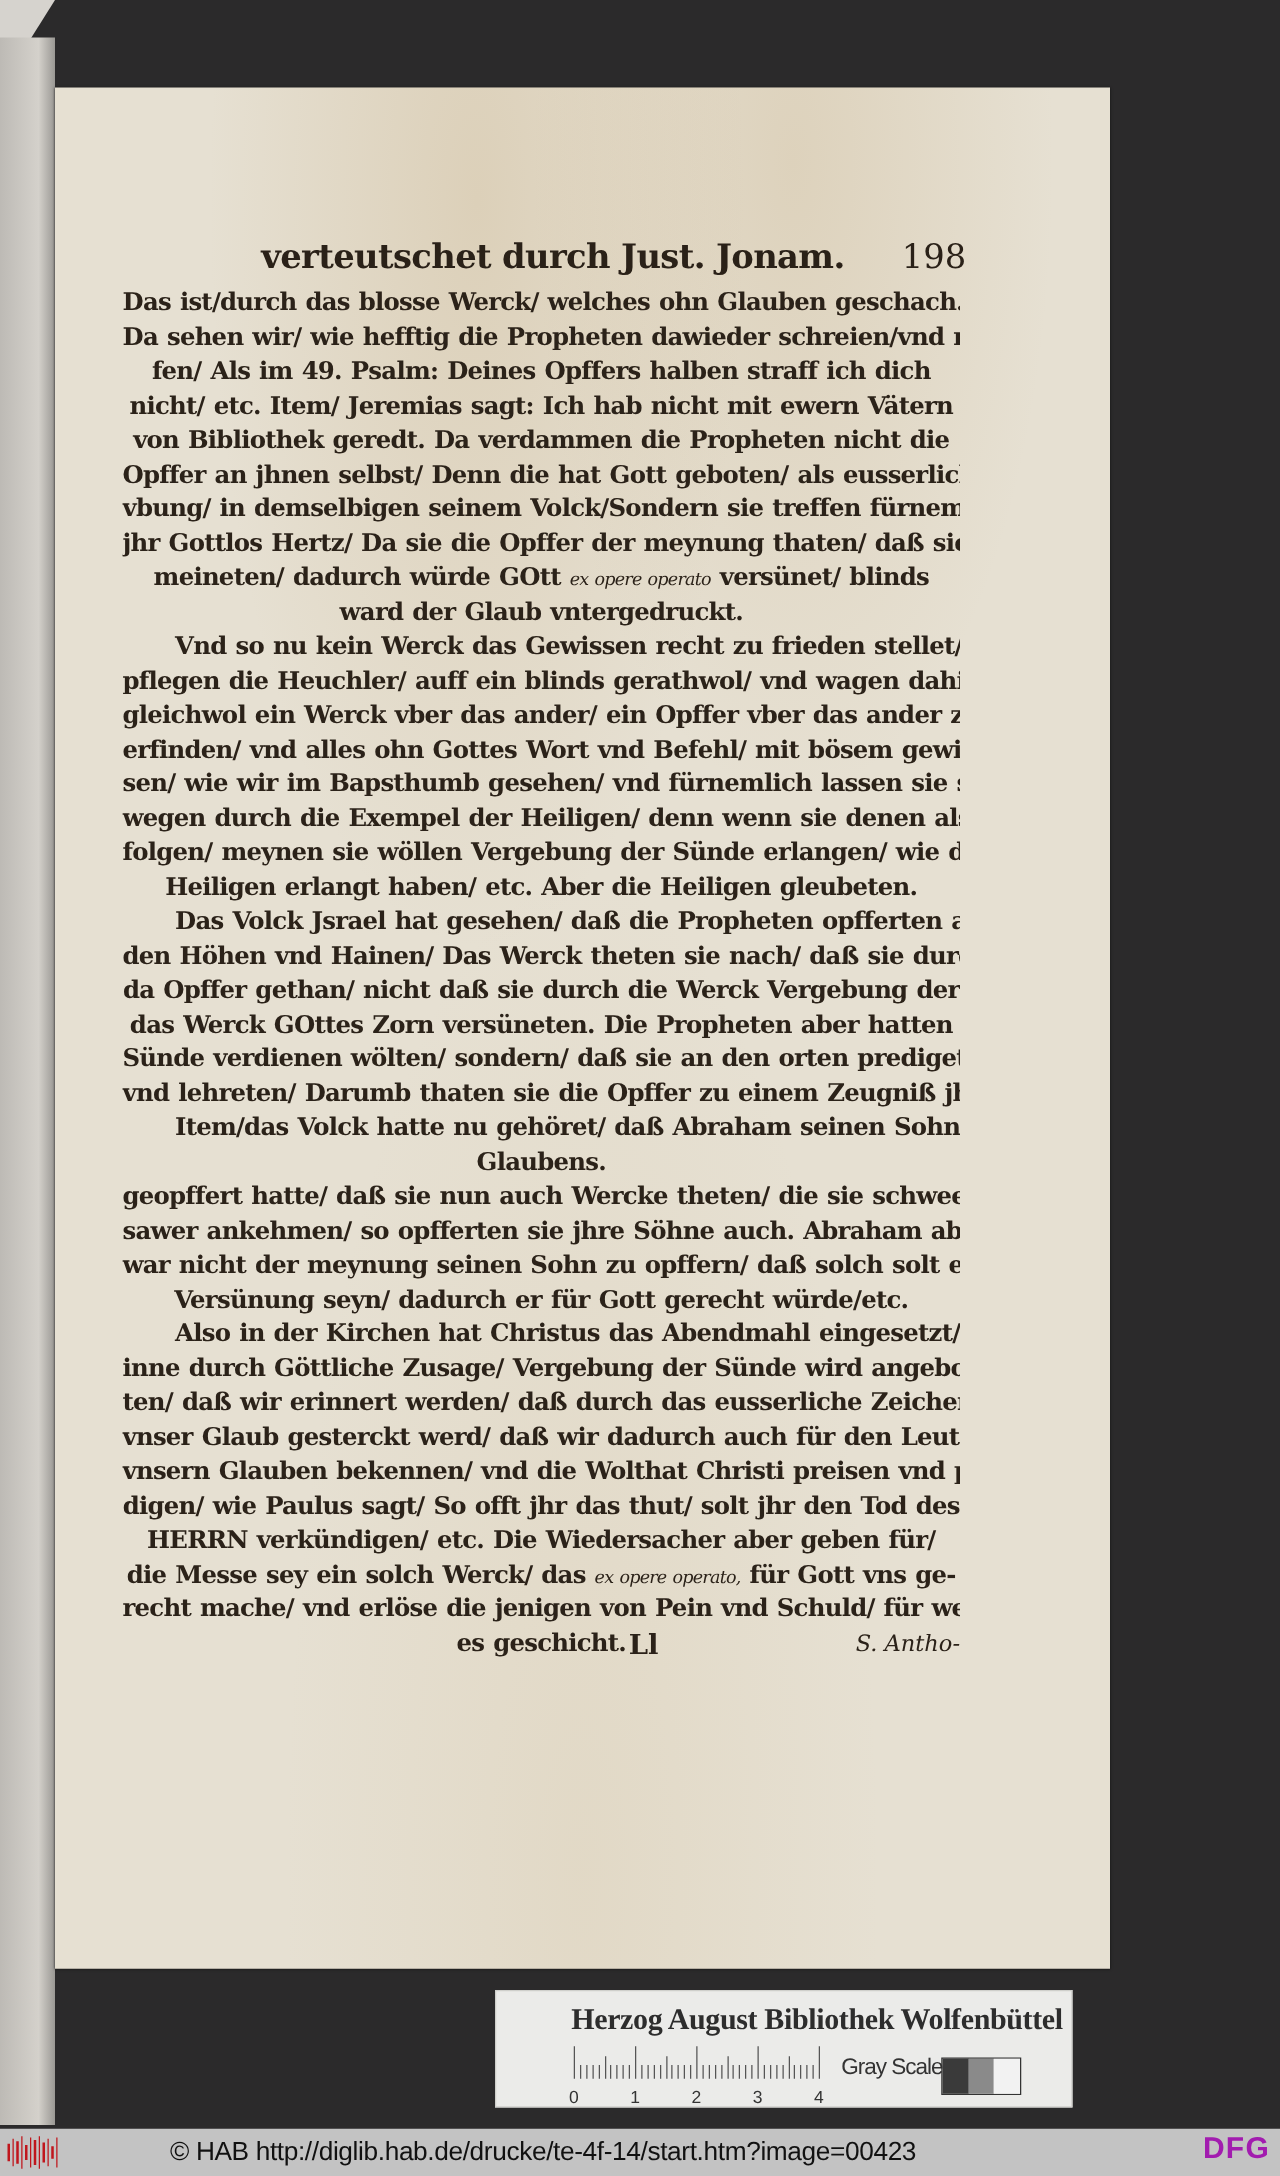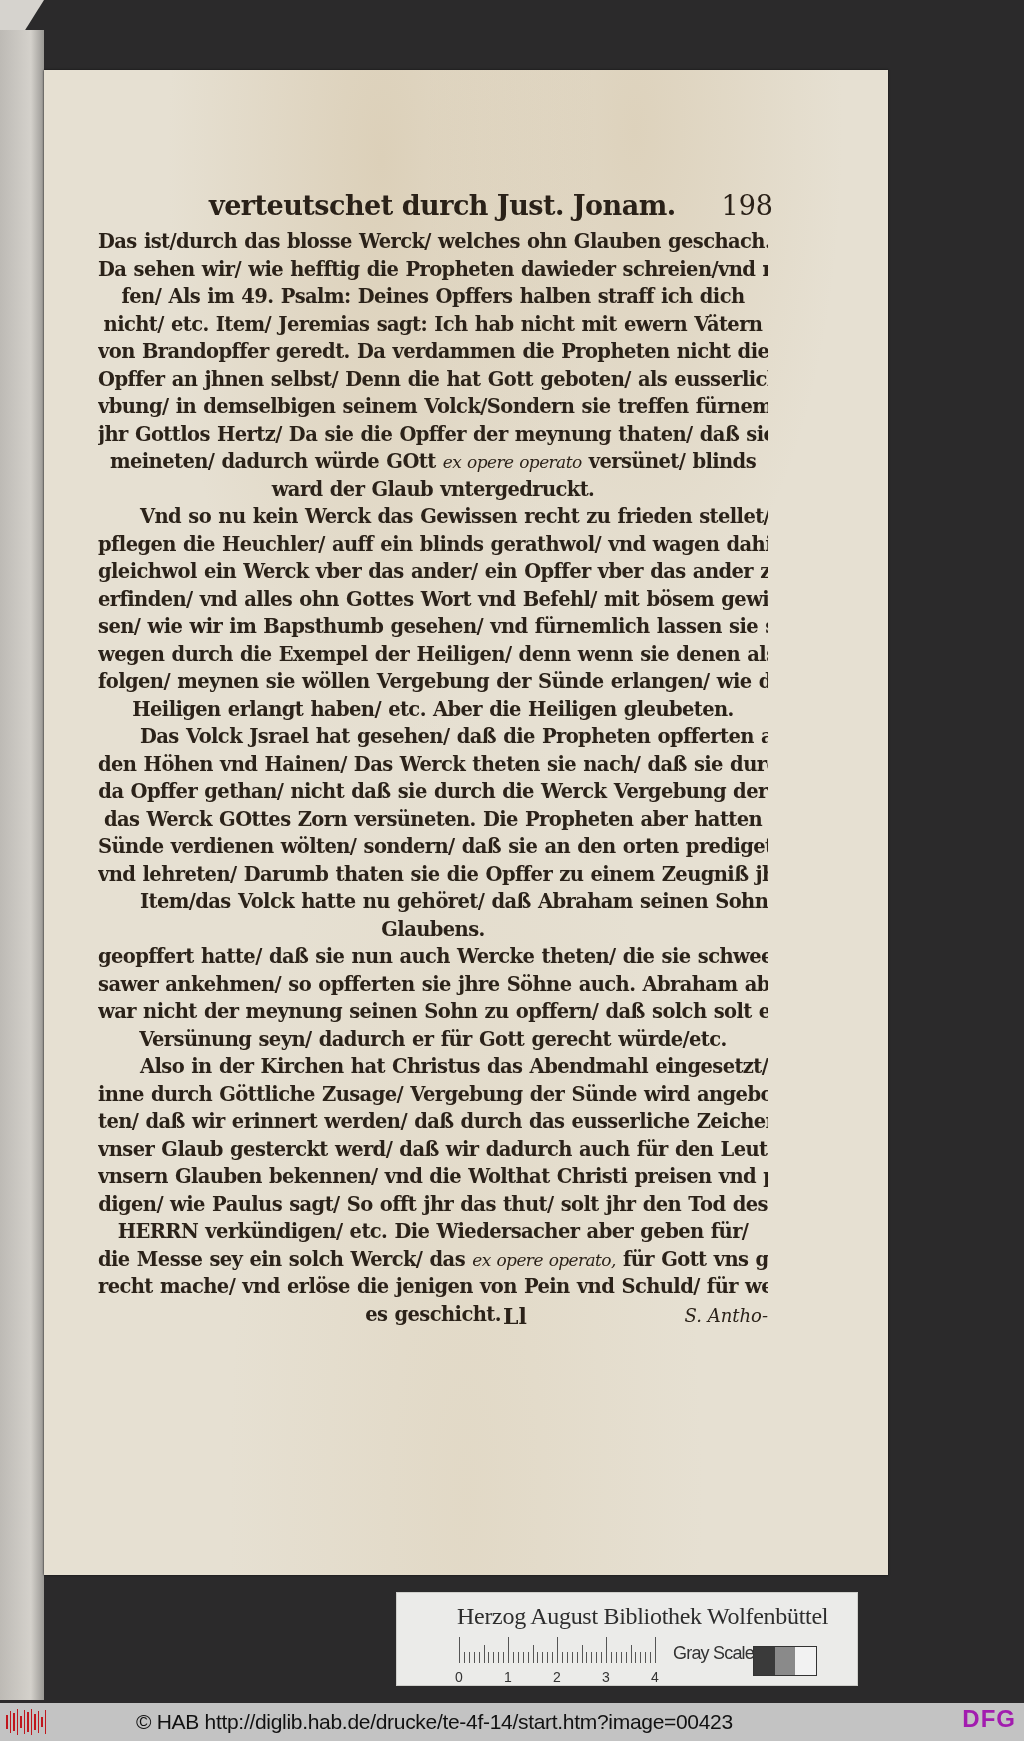--- a/index.html
+++ b/index.html
@@ -41,39 +41,39 @@
   .text-block {
     position:absolute; left:54px; top:158px; width:670px;
   }
   .line {
     height:27.5px; line-height:27.5px;
     font-family:"DejaVu Serif", serif; font-weight:bold; font-size:19.5px;
     color:#2b2219; white-space:nowrap; overflow:hidden;
     letter-spacing:-0.6px; word-spacing:1px;
   }
   .line.indent { padding-left:42px; }
-  .line i.latin { font-weight:normal; font-style:italic; font-size:17px; }
+  .line i.latin { font-weight:normal; font-style:italic; font-size:14px; }
   .catch-row {
     position:absolute; top:1233px; left:54px; width:670px; height:30px;
   }
   .signature {
     position:absolute; left:405px; top:0;
     font-family:"DejaVu Serif", serif; font-weight:bold; font-size:22px; color:#2b2219;
   }
   .catchword {
     position:absolute; right:0; top:2px;
     font-family:"DejaVu Serif", serif; font-style:italic; font-size:18px; color:#2b2219;
   }
   .card {
     position:absolute; left:396px; top:1592px; width:460px; height:92px;
     background:#ebebe9; border:1px solid #cfcfcb;
   }
   .card-title {
     position:absolute; left:60px; top:10px;
-    font-family:"Liberation Serif", serif; font-weight:normal; font-size:24px; color:#2d2d2d;
+    font-family:"Liberation Serif", serif; font-weight:bold; font-size:24px; color:#2d2d2d;
     letter-spacing:-0.3px;
   }
   .ruler {
     position:absolute; left:62px; top:48px; width:200px; height:30px;
   }
   .tick { position:absolute; bottom:8px; width:1px; background:#555; }
   .ruler-label {
     position:absolute; top:28px; font-family:"Liberation Sans", sans-serif; font-size:14px; color:#333;
     transform:translateX(-50%);
   }
@@ -115,21 +115,21 @@
   <div class="header">
     <span class="header-title">verteutschet durch Just. Jonam.</span>
     <span class="header-folio">198</span>
   </div>
 
   <div class="text-block" id="text-block">
       <div class="line"><span>Das ist/durch das blosse Werck/ welches ohn Glauben geschach.</span></div>
       <div class="line"><span>Da sehen wir/ wie hefftig die Propheten dawieder schreien/vnd ruf-</span></div>
       <div class="line"><span>fen/  Als im 49. Psalm:  Deines Opffers halben straff ich dich</span></div>
       <div class="line"><span>nicht/ etc.  Item/ Jeremias sagt:  Ich hab nicht mit ewern Vätern</span></div>
-      <div class="line"><span>von Brandopffer geredt.  Da verdammen die Propheten nicht die</span></div>
+      <div class="line"><span>von Bibliothek geredt.  Da verdammen die Propheten nicht die</span></div>
       <div class="line"><span>Opffer an jhnen selbst/ Denn die hat Gott geboten/ als eusserliche</span></div>
       <div class="line"><span>vbung/ in demselbigen seinem Volck/Sondern sie treffen fürnemlich</span></div>
       <div class="line"><span>jhr Gottlos Hertz/ Da sie die Opffer der meynung thaten/ daß sie</span></div>
       <div class="line"><span>meineten/ dadurch würde GOtt </span><i class="latin">ex opere operato</i><span> versünet/ blinds</span></div>
       <div class="line"><span>ward der Glaub vntergedruckt.</span></div>
       <div class="line indent"><span>Vnd so nu kein Werck das Gewissen recht zu frieden stellet/ so</span></div>
       <div class="line"><span>pflegen die Heuchler/ auff ein blinds gerathwol/ vnd wagen dahin/</span></div>
       <div class="line"><span>gleichwol ein Werck vber das ander/ ein Opffer vber das ander zu</span></div>
       <div class="line"><span>erfinden/ vnd alles ohn Gottes Wort vnd Befehl/ mit bösem gewis-</span></div>
       <div class="line"><span>sen/ wie wir im Bapsthumb gesehen/ vnd fürnemlich lassen sie sich be-</span></div>

